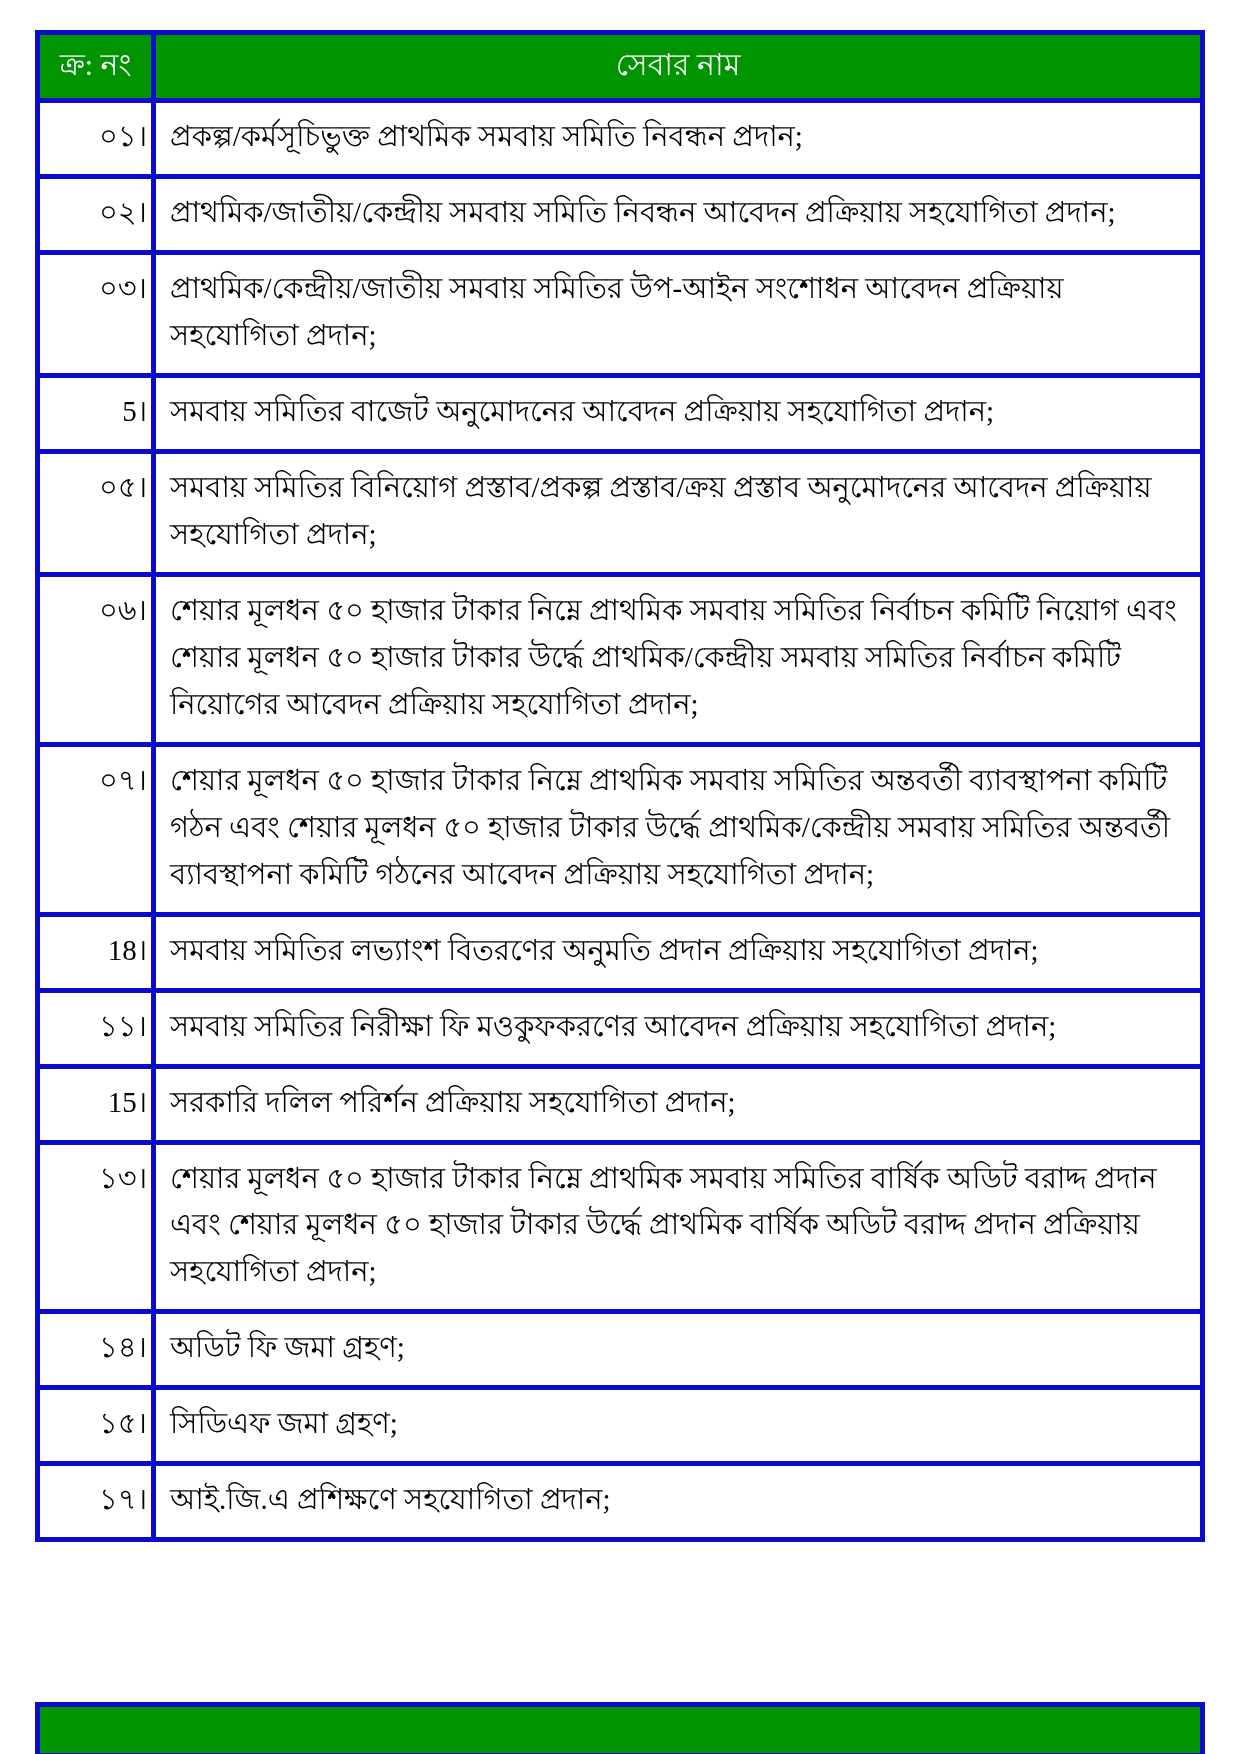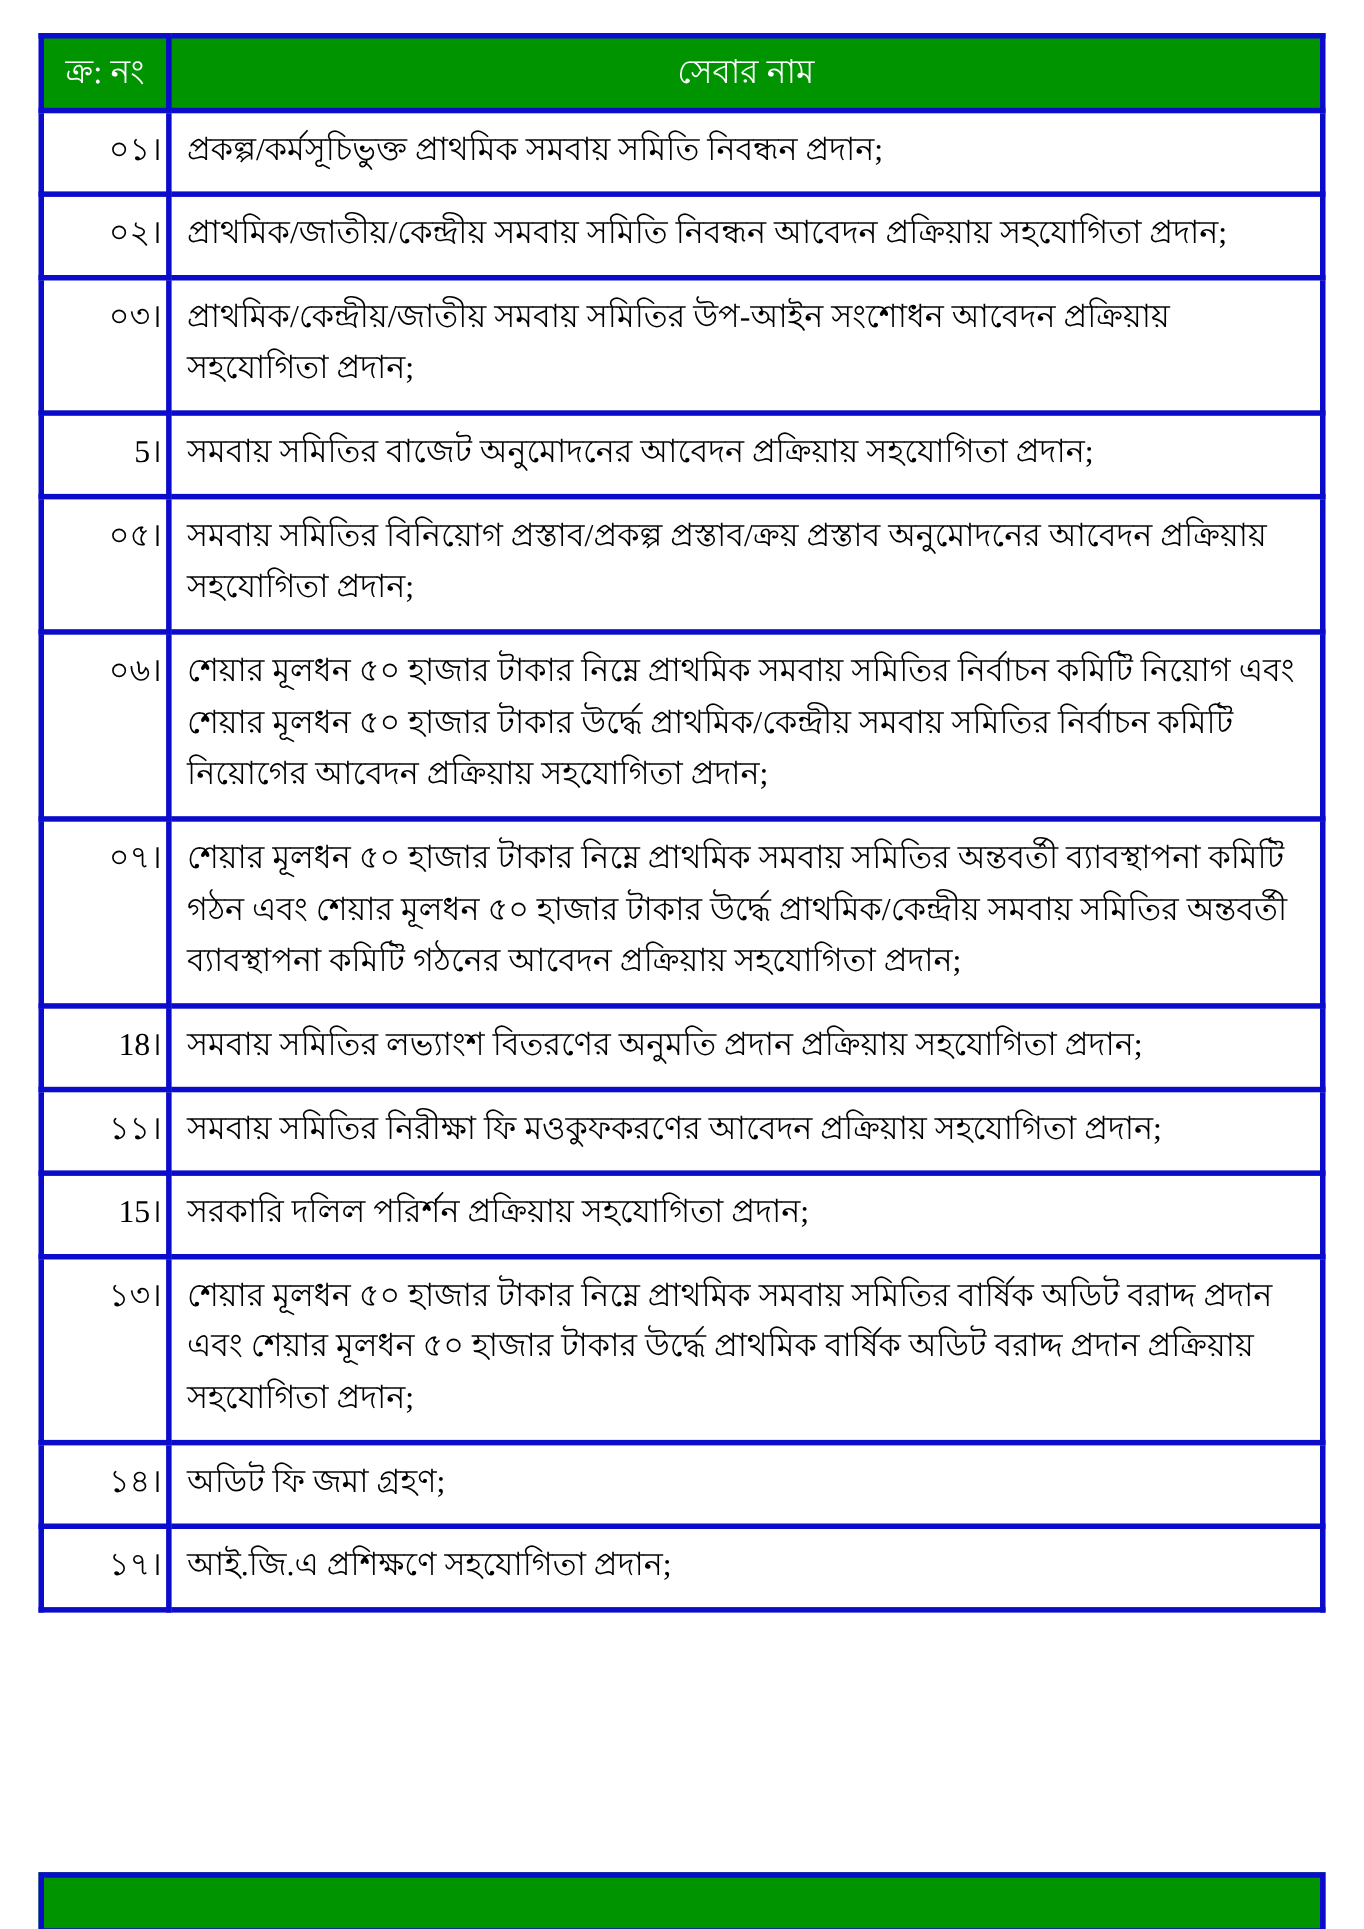--- a/index.html
+++ b/index.html
@@ -96,20 +96,24 @@
       </tr>
       <tr>
         <td class="serial">১৩।</td>
         <td class="service">শেয়ার মূলধন ৫০ হাজার টাকার নিম্নে প্রাথমিক সমবায় সমিতির বার্ষিক অডিট বরাদ্দ প্রদান এবং শেয়ার মূলধন ৫০ হাজার টাকার উর্দ্ধে প্রাথমিক বার্ষিক অডিট বরাদ্দ প্রদান প্রক্রিয়ায় সহযোগিতা প্রদান;</td>
       </tr>
       <tr>
         <td class="serial">১৪।</td>
         <td class="service">অডিট ফি জমা গ্রহণ;</td>
       </tr>
       <tr>
+        <td class="serial">১৫।</td>
+        <td class="service">সিডিএফ জমা গ্রহণ;</td>
+      </tr>
+      <tr>
         <td class="serial">১৭।</td>
         <td class="service">আই.জি.এ প্রশিক্ষণে সহযোগিতা প্রদান;</td>
       </tr>
 
     </tbody>
   </table>
 
   <div class="footer-bar"></div>
 </div>
 

